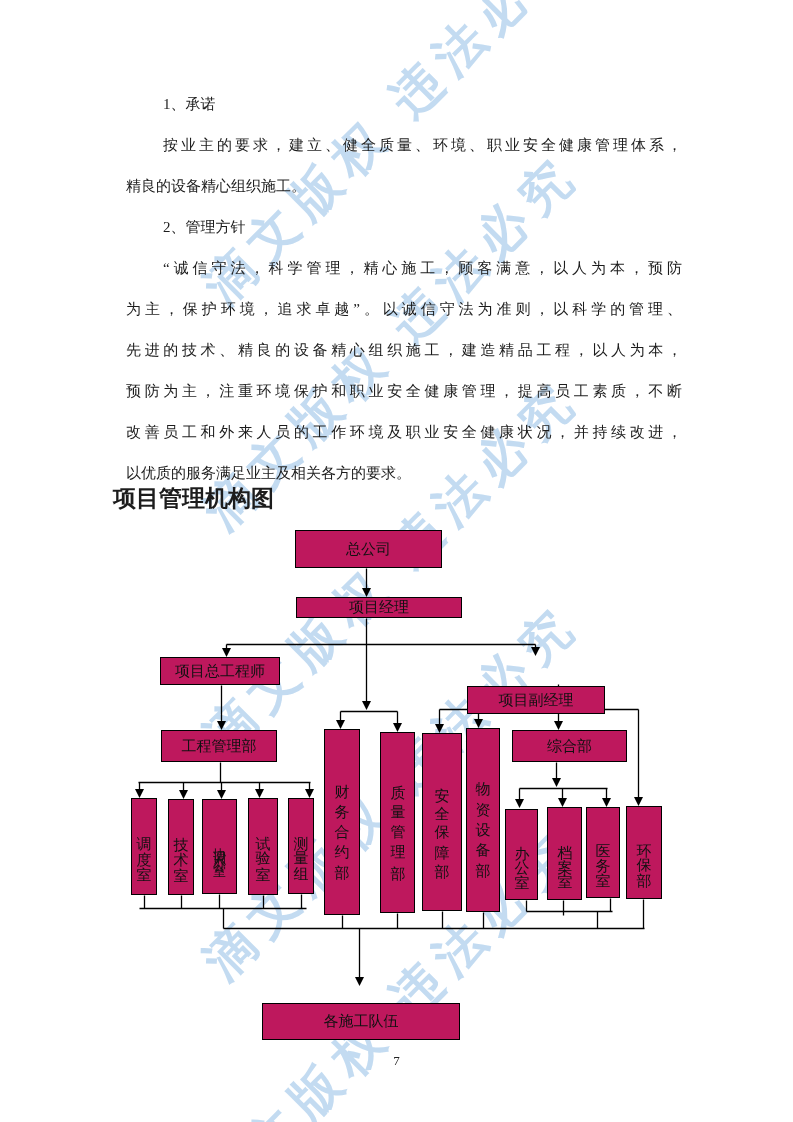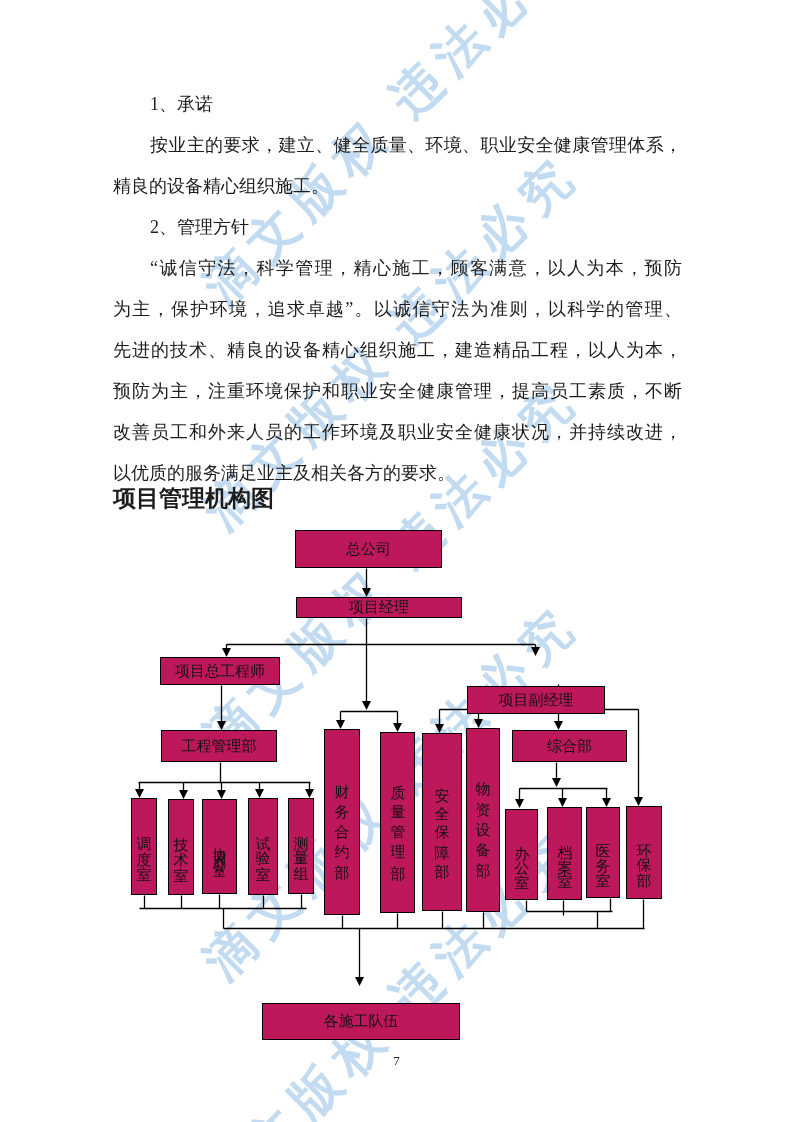--- a/index.html
+++ b/index.html
@@ -15,22 +15,22 @@
     font-size:50px;letter-spacing:10px;font-weight:bold;
     color:#b5d3ee;opacity:.8;
     transform:rotate(-45deg);transform-origin:center center;
     width:500px;text-align:center;left:140px;
     pointer-events:none;
   }
   .wm1{top:85px;}.wm2{top:310px;}.wm3{top:535px;}.wm4{top:760px;}.wm5{top:985px;}
   
   .textblock{position:absolute;left:113px;top:84px;width:569px;z-index:1;}
   .tline{
-    height:41px;line-height:41px;font-size:18px;
-    white-space:nowrap;overflow:visible;
+    height:41px;line-height:41px;font-size:15px;
+    white-space:nowrap;overflow:visible;margin-left:13px;
   }
   .tline.full{white-space:normal;text-align:justify;text-align-last:justify;}
   .tline.indent{padding-left:37px;}
   .tline.full.indent{text-indent:37px;padding-left:0;}
   .heading{
     position:absolute;left:113px;top:483px;z-index:1;
     font-size:23px;font-weight:bold;line-height:30px;
     font-family:"Liberation Sans", sans-serif;
   }
   

